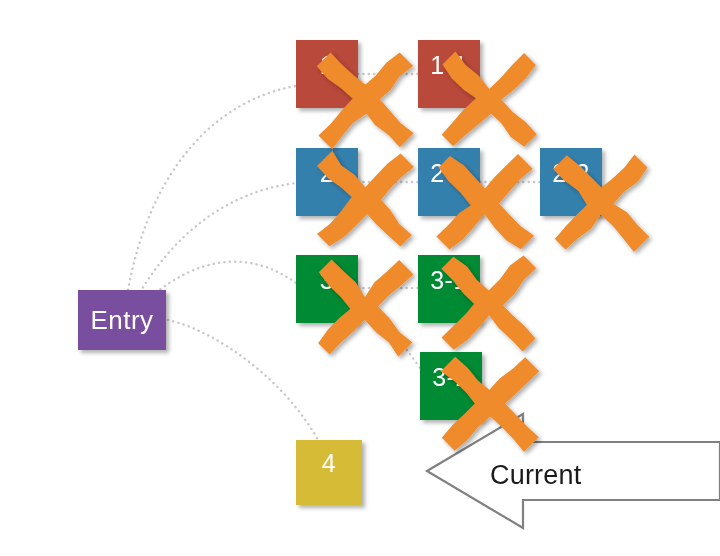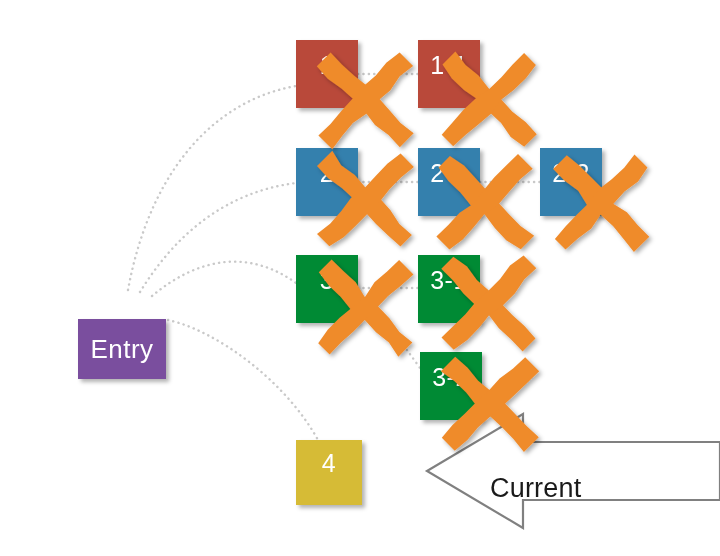--- a/index.html
+++ b/index.html
@@ -46,21 +46,20 @@
     box-shadow: 3px 3px 4px rgba(0,0,0,0.30);
     line-height: 1;
   }
   .node-label {
     display: block;
     transform: translateY(-9px);
     white-space: nowrap;
   }
   .node.entry {
     font-size: 26px;
-    margin-top: 29px;
   }
   .node.entry .node-label {
     transform: translateY(0px);
   }
   .arrow-wrap {
     position: absolute;
   }
   .arrow-label {
     position: absolute;
     font-size: 27px;
@@ -82,21 +81,21 @@
       <path d="M 358 74 L 418 74" fill="none" stroke="#c9c9c9" stroke-width="2.4" stroke-linecap="round" stroke-dasharray="0.2 5.2"></path>
       <path d="M 358 182 L 418 182" fill="none" stroke="#c9c9c9" stroke-width="2.4" stroke-linecap="round" stroke-dasharray="0.2 5.2"></path>
       <path d="M 480 182 L 540 182" fill="none" stroke="#c9c9c9" stroke-width="2.4" stroke-linecap="round" stroke-dasharray="0.2 5.2"></path>
       <path d="M 358 288 L 418 288" fill="none" stroke="#c9c9c9" stroke-width="2.4" stroke-linecap="round" stroke-dasharray="0.2 5.2"></path>
       <path d="M 358 300 C 385 320 400 340 420 368" fill="none" stroke="#c9c9c9" stroke-width="2.4" stroke-linecap="round" stroke-dasharray="0.2 5.2"></path>
     </svg>
 
   <svg class="arrow-wrap" style="left:0;top:0;width:720px;height:556px;" viewBox="0 0 720 556" xmlns="http://www.w3.org/2000/svg">
     <polygon id="current-arrow-shape" points="427,471 523,414 523,442 720,442 720,500 523,500 523,528" fill="#ffffff" stroke="#808080" stroke-width="2.2" stroke-linejoin="miter"></polygon>
   </svg>
-  <div class="arrow-label" id="current-arrow-label" style="left: 490px; top: 473px; text-align: center;">Current</div>
+  <div class="arrow-label" id="current-arrow-label" style="left: 490px; top: 460px; text-align: center;">Current</div>
 
   <div id="nodes">
       <div class="node entry" style="left: 78px; top: 290px; width: 88px; height: 60px; background: rgb(122, 78, 158);">
         <span class="node-label">Entry</span>
       </div>
       <div class="node" style="left: 296px; top: 40px; width: 62px; height: 68px; background: rgb(185, 73, 58);">
         <span class="node-label">1</span>
       </div>
       <div class="node" style="left: 418px; top: 40px; width: 62px; height: 68px; background: rgb(185, 73, 58);">
         <span class="node-label">1-1</span>

